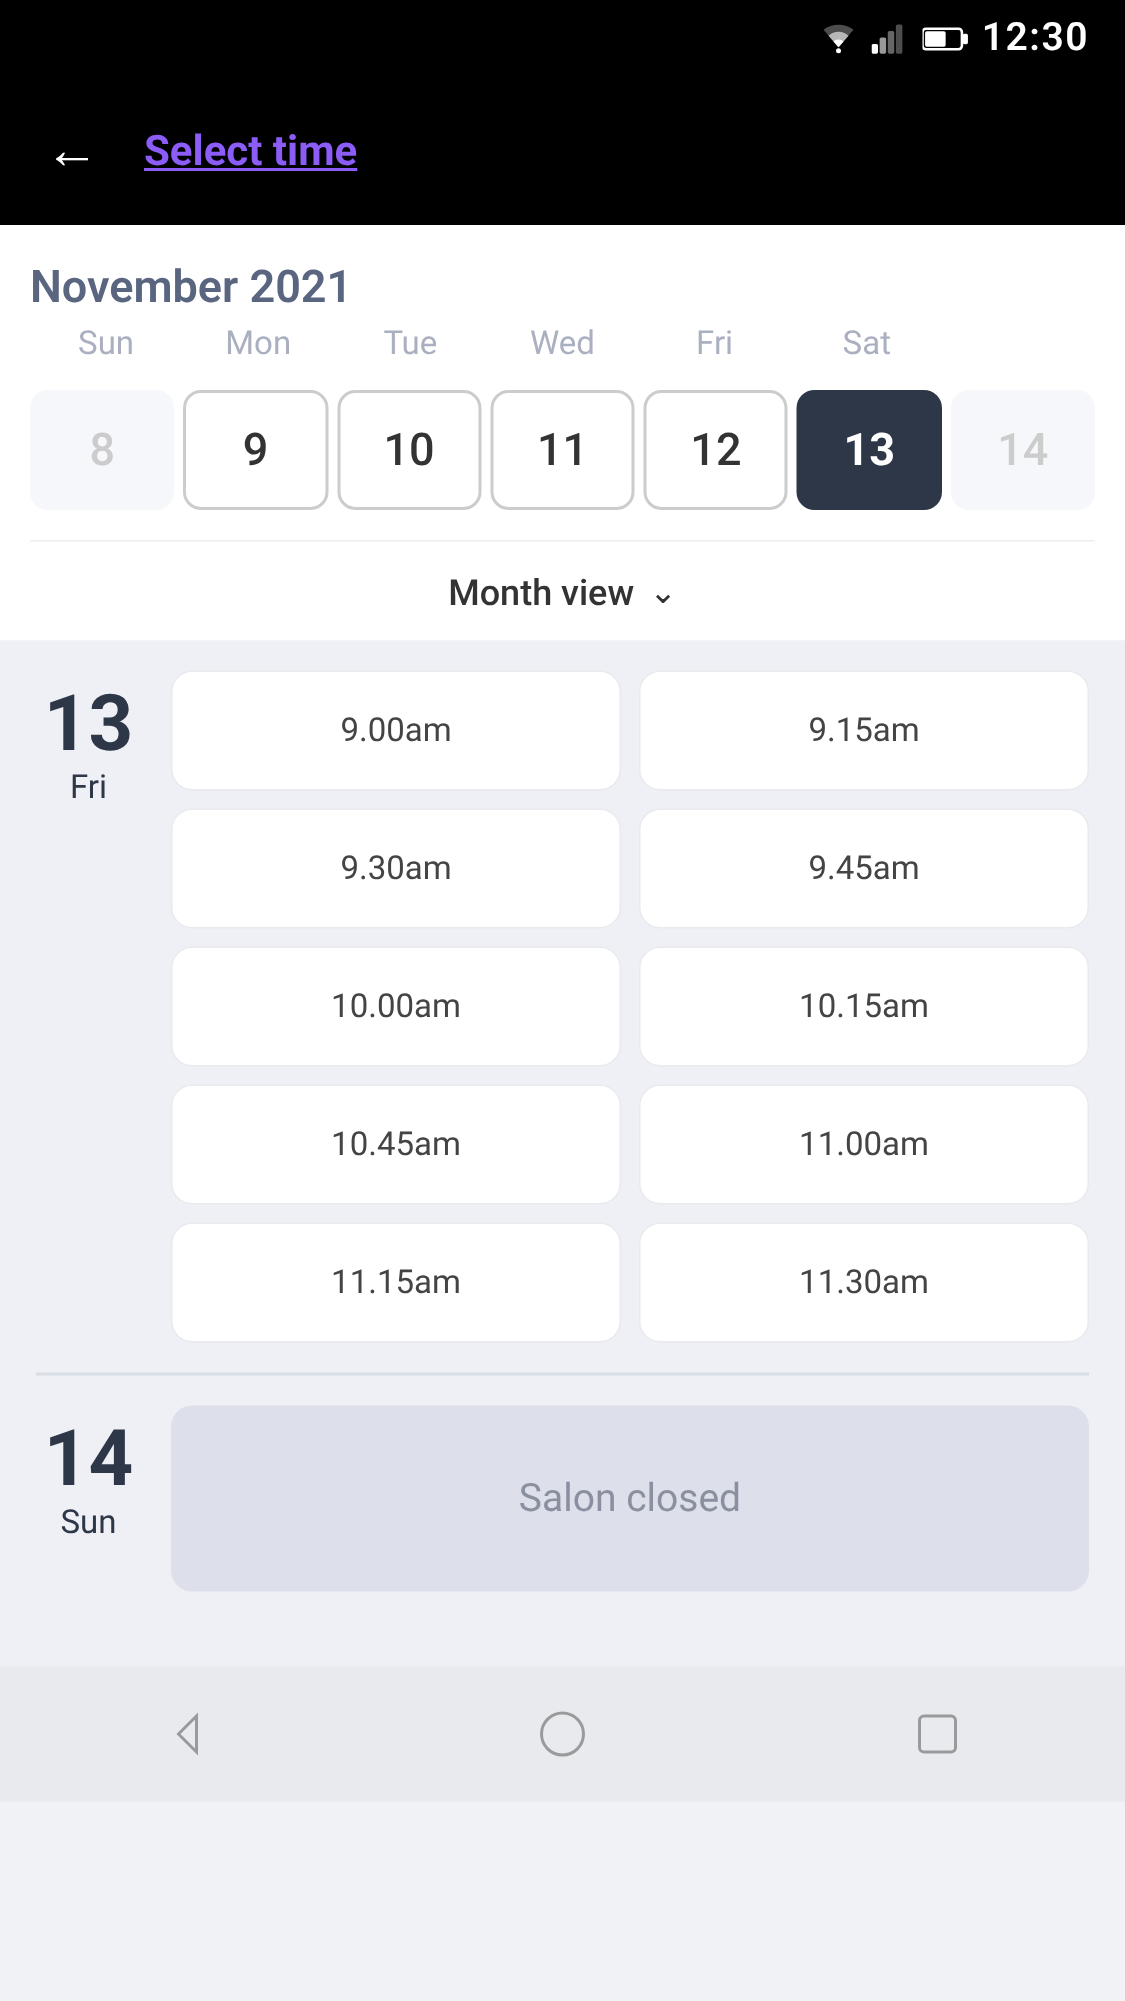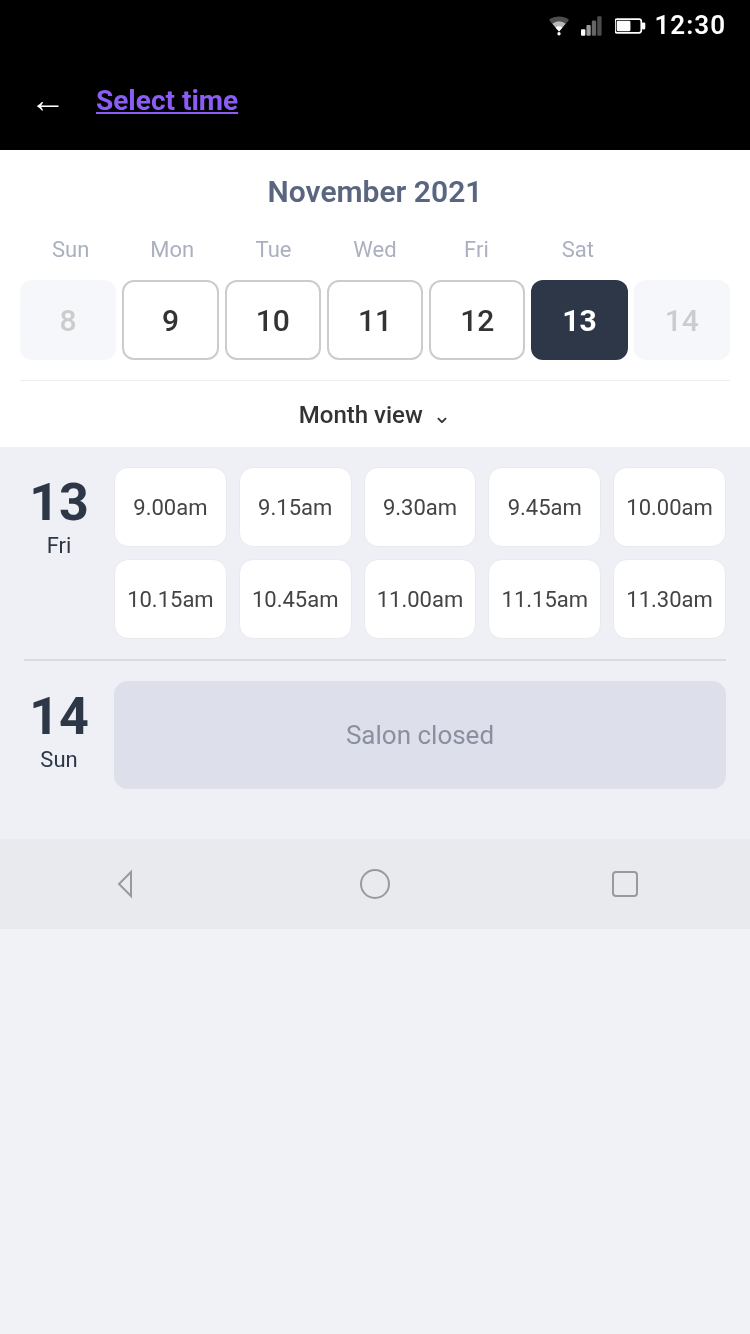--- a/index.html
+++ b/index.html
@@ -55,25 +55,24 @@
       font-weight: 700;
       text-decoration: underline;
     }
 
     
     .calendar-section {
       background: #fff;
       padding: 24px 20px 0;
     }
     .month-title {
-      text-align: center;
+      text-align: left;
       font-size: 30px;
       font-weight: 600;
       color: #5a6680;
-      margin-bottom: 20px;
     }
     .weekday-row {
       display: grid;
       grid-template-columns: repeat(7, 1fr);
       margin-bottom: 10px;
     }
     .weekday-label {
       text-align: center;
       font-size: 22px;
       color: #aab0c0;
@@ -159,21 +158,21 @@
     }
     .day-name {
       font-size: 22px;
       color: #2d3748;
       font-weight: 400;
       margin-top: 4px;
     }
     .time-grid {
       flex: 1;
       display: grid;
-      grid-template-columns: repeat(5, 1fr);
+      grid-template-columns: repeat(2, 1fr);
       gap: 12px;
     }
     .time-slot {
       background: #fff;
       border-radius: 14px;
       display: flex;
       align-items: center;
       justify-content: center;
       height: 80px;
       font-size: 22px;
@@ -187,21 +186,21 @@
     .divider {
       height: 2px;
       background: #d8dce5;
       margin: 10px 0 20px;
     }
 
     
     .closed-block {
       background: #dde0ea;
       border-radius: 14px;
-      height: 108px;
+      height: 124px;
       display: flex;
       align-items: center;
       justify-content: center;
       flex: 1;
     }
     .closed-text {
       font-size: 26px;
       color: #8a90a0;
       font-weight: 400;
     }

